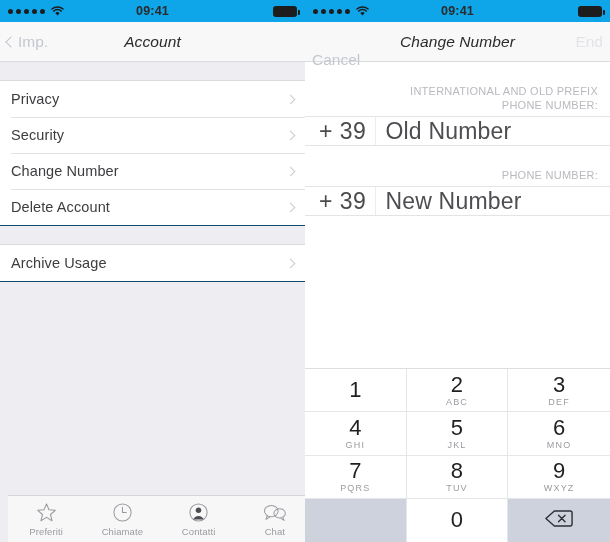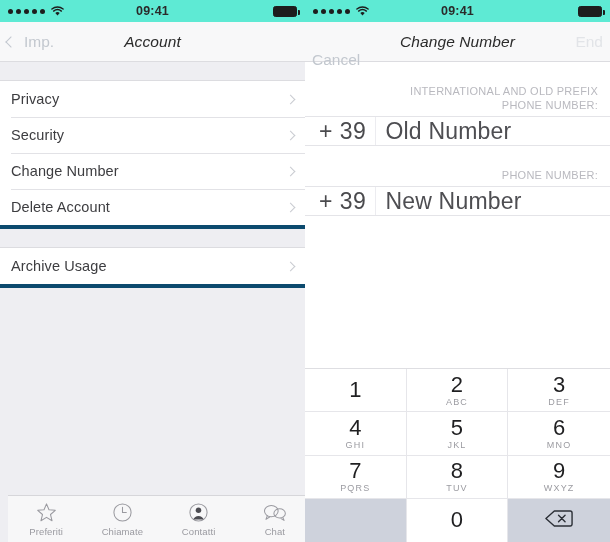--- a/index.html
+++ b/index.html
@@ -8,21 +8,21 @@
     font-family: "Liberation Sans", sans-serif;
     background: #ffffff;
     overflow: hidden;
   }
   .screens { display: flex; width: 610px; height: 542px; }
   .screen { width: 305px; height: 542px; position: relative; overflow: hidden; }
 
   
   .statusbar {
     height: 22px; display: flex; align-items: center;
-    padding: 0 8px; background: #5eead4;
+    padding: 0 8px; background: #0ea5e9;
     font-size: 12px; color: #1b1b1b;
     position: relative;
   }
   .sb-left { display: flex; align-items: center; gap: 3px; }
   .dot { width: 5px; height: 5px; border-radius: 50%; background: #1d1d1d; display: inline-block; }
   .wifi { margin-left: 3px; position: relative; width: 13px; height: 11px; }
   .sb-time {
     position: absolute; left: 0; right: 0; text-align: center;
     font-size: 12.5px; font-weight: 600; color: #2a2a2a;
     letter-spacing: .2px;
@@ -43,36 +43,36 @@
     display: flex; align-items: center;
     border-bottom: 1px solid #dcdce0;
     position: relative; padding: 0 7px;
   }
   .nav-title {
     position: absolute; left: 0; right: 0; text-align: center;
     font-size: 15.5px; color: #2b2b2b; letter-spacing: .1px;
     pointer-events: none;
     font-style: italic;
   }
-  .nav-back { display: flex; align-items: center; gap: 8px; z-index: 2; cursor: pointer; }
+  .nav-back { display: flex; align-items: center; gap: 2px; z-index: 2; cursor: pointer; }
   .chev-left {
     width: 8px; height: 8px; border-left: 1.6px solid #c2c7cf;
     border-bottom: 1.6px solid #c2c7cf; transform: rotate(45deg);
     margin-right: 1px;
   }
   .nav-back-label { font-size: 15.5px; color: #c3c8cf; }
   .nav-btn-left { font-size: 15.5px; color: #c3c8cf; z-index: 2; cursor: pointer; margin-top: 36px; }
   .nav-btn-right {
     margin-left: auto; font-size: 15.5px; color: #e2e4e8; z-index: 2; cursor: pointer;
   }
 
   
   .page-bg { background: #eeeef2; height: calc(542px - 22px - 40px); position: relative; }
   .gap { height: 18px; }
-  .group { background: #15803d; border-top: 1px solid #dcdce0; border-bottom: 4px solid #0c4a6e; }
+  .group { background: #15803d; border-top: 1px solid #dcdce0; border-bottom: 1px solid #0c4a6e; }
   .row {
     height: 36px; display: flex; align-items: center;
     padding: 0 11px; background: #ffffff; position: relative; cursor: pointer;
   }
   .row + .row::before {
     content: ""; position: absolute; top: 0; left: 11px; right: 0;
     height: 1px; background: #e2e2e6;
   }
   .row-label { font-size: 14.5px; color: #3d3d40; letter-spacing: .1px; }
   .chev-right {

